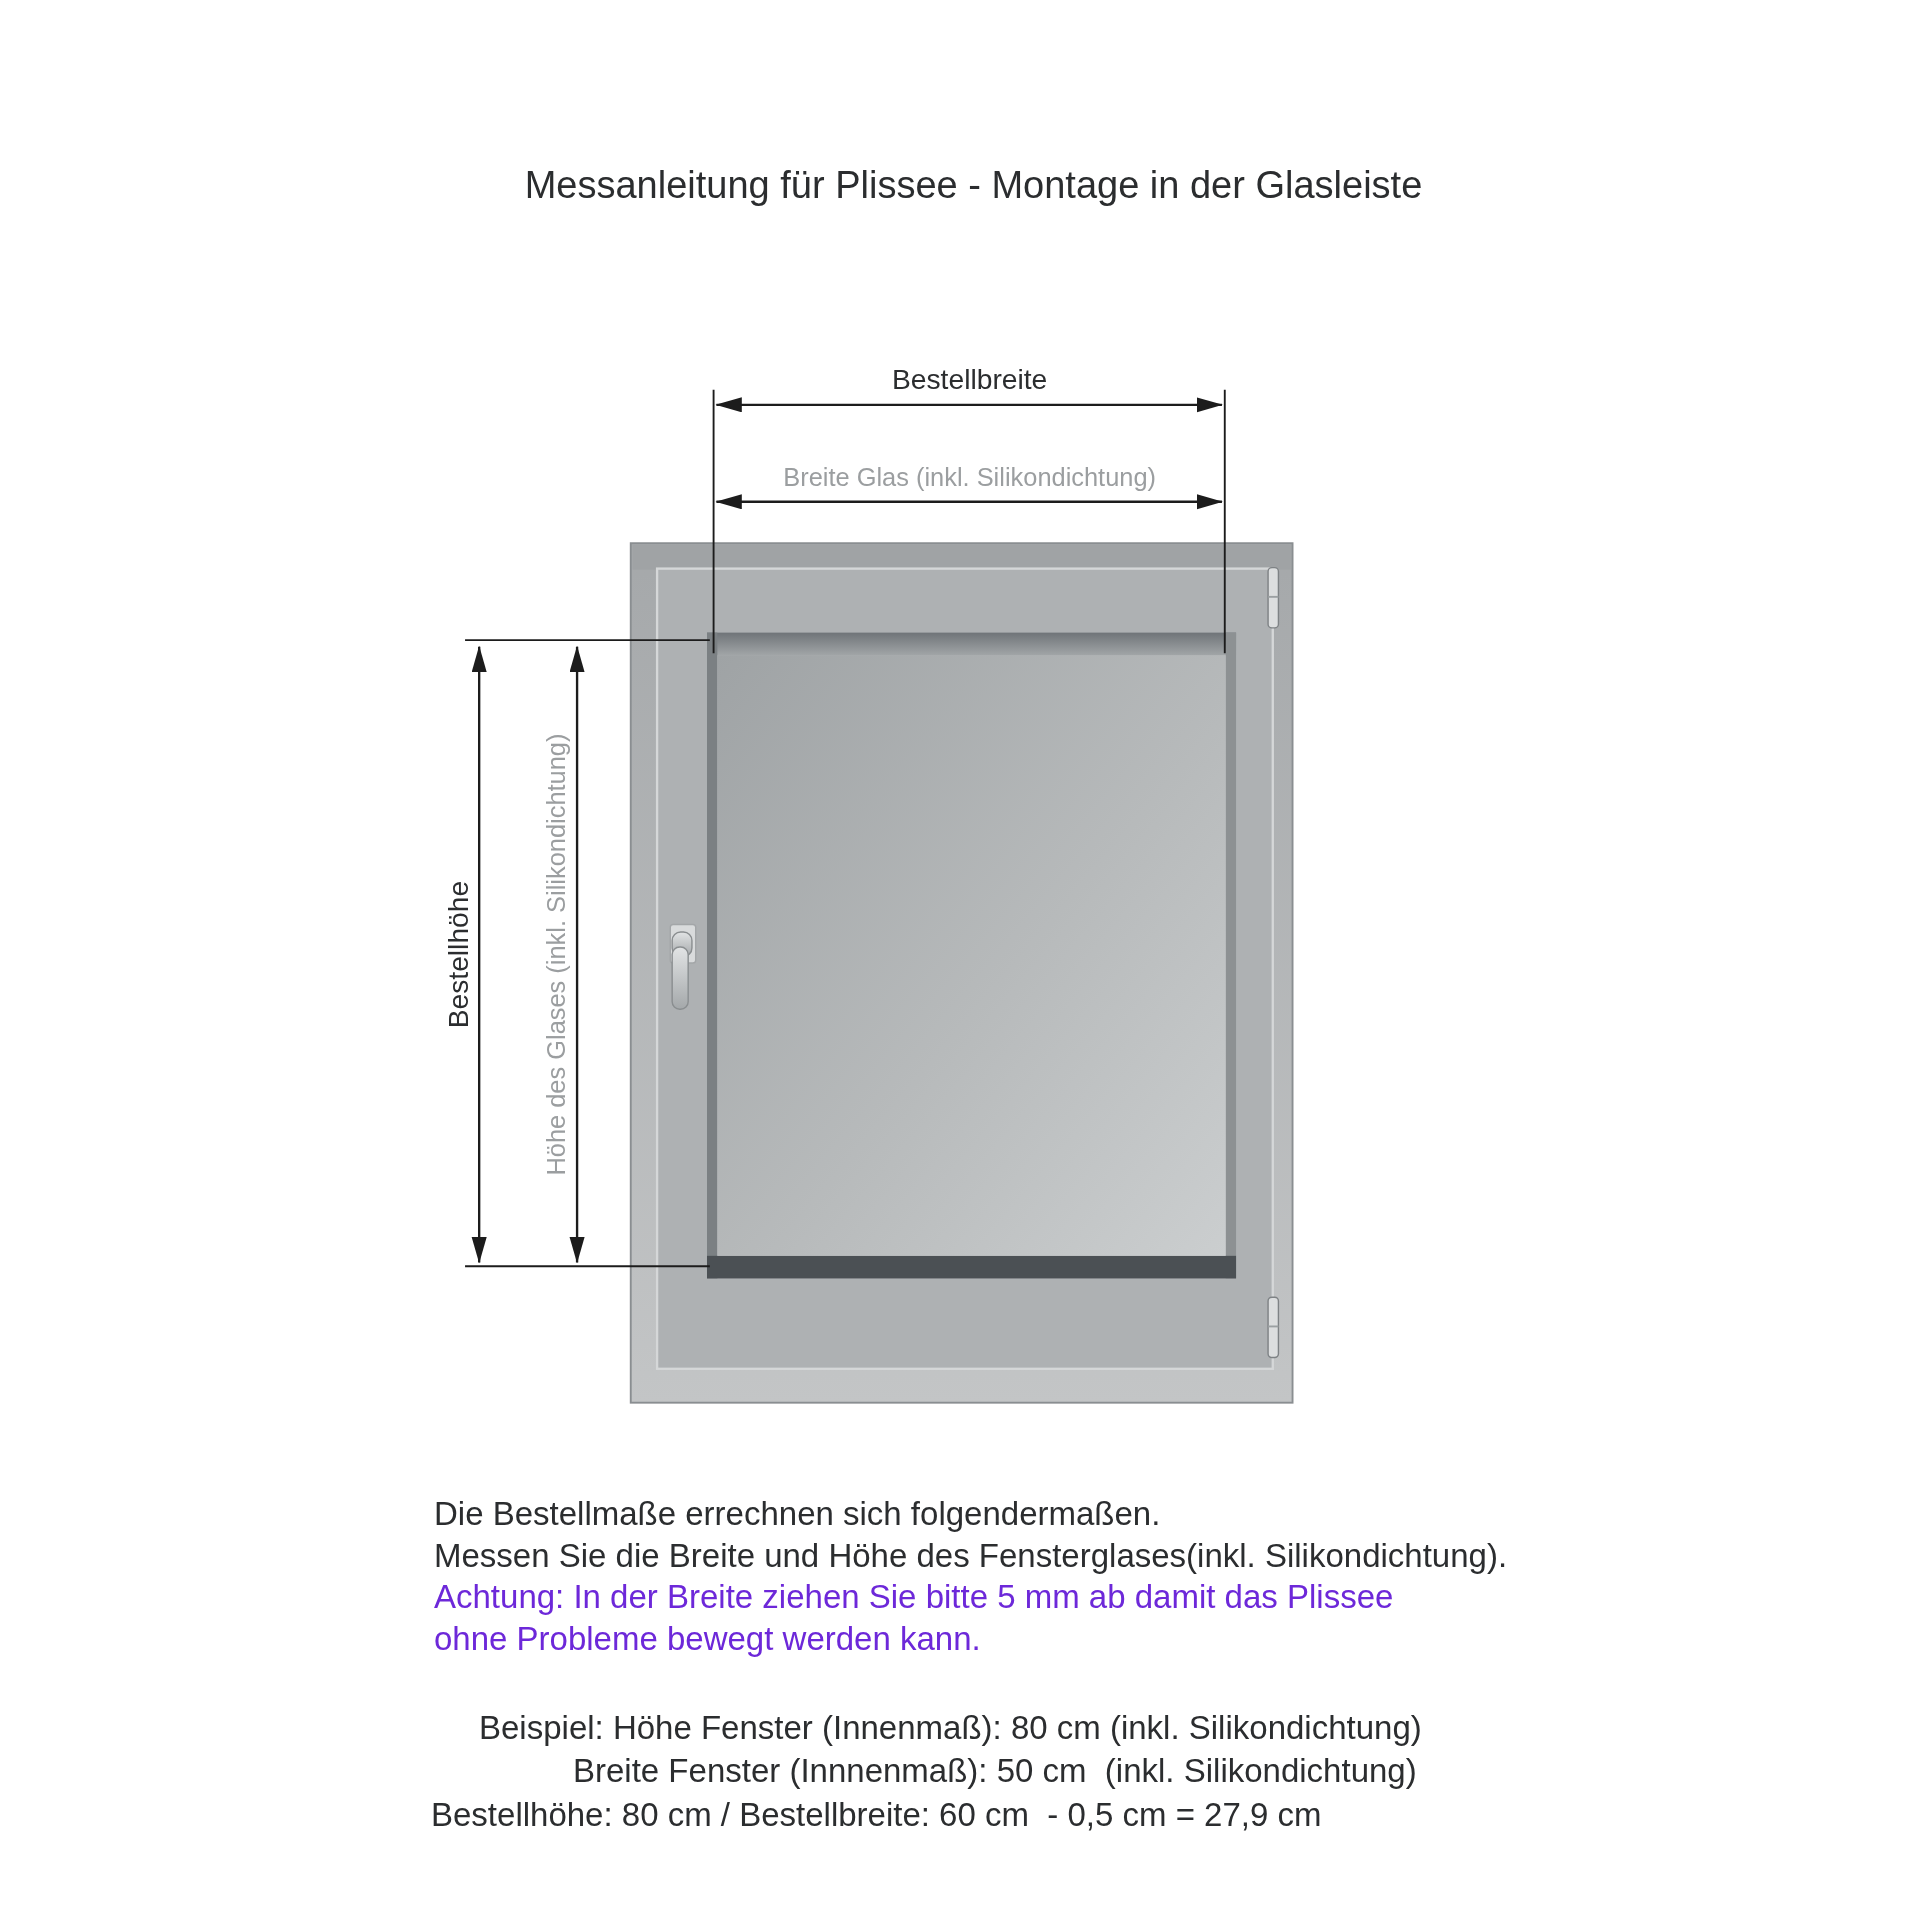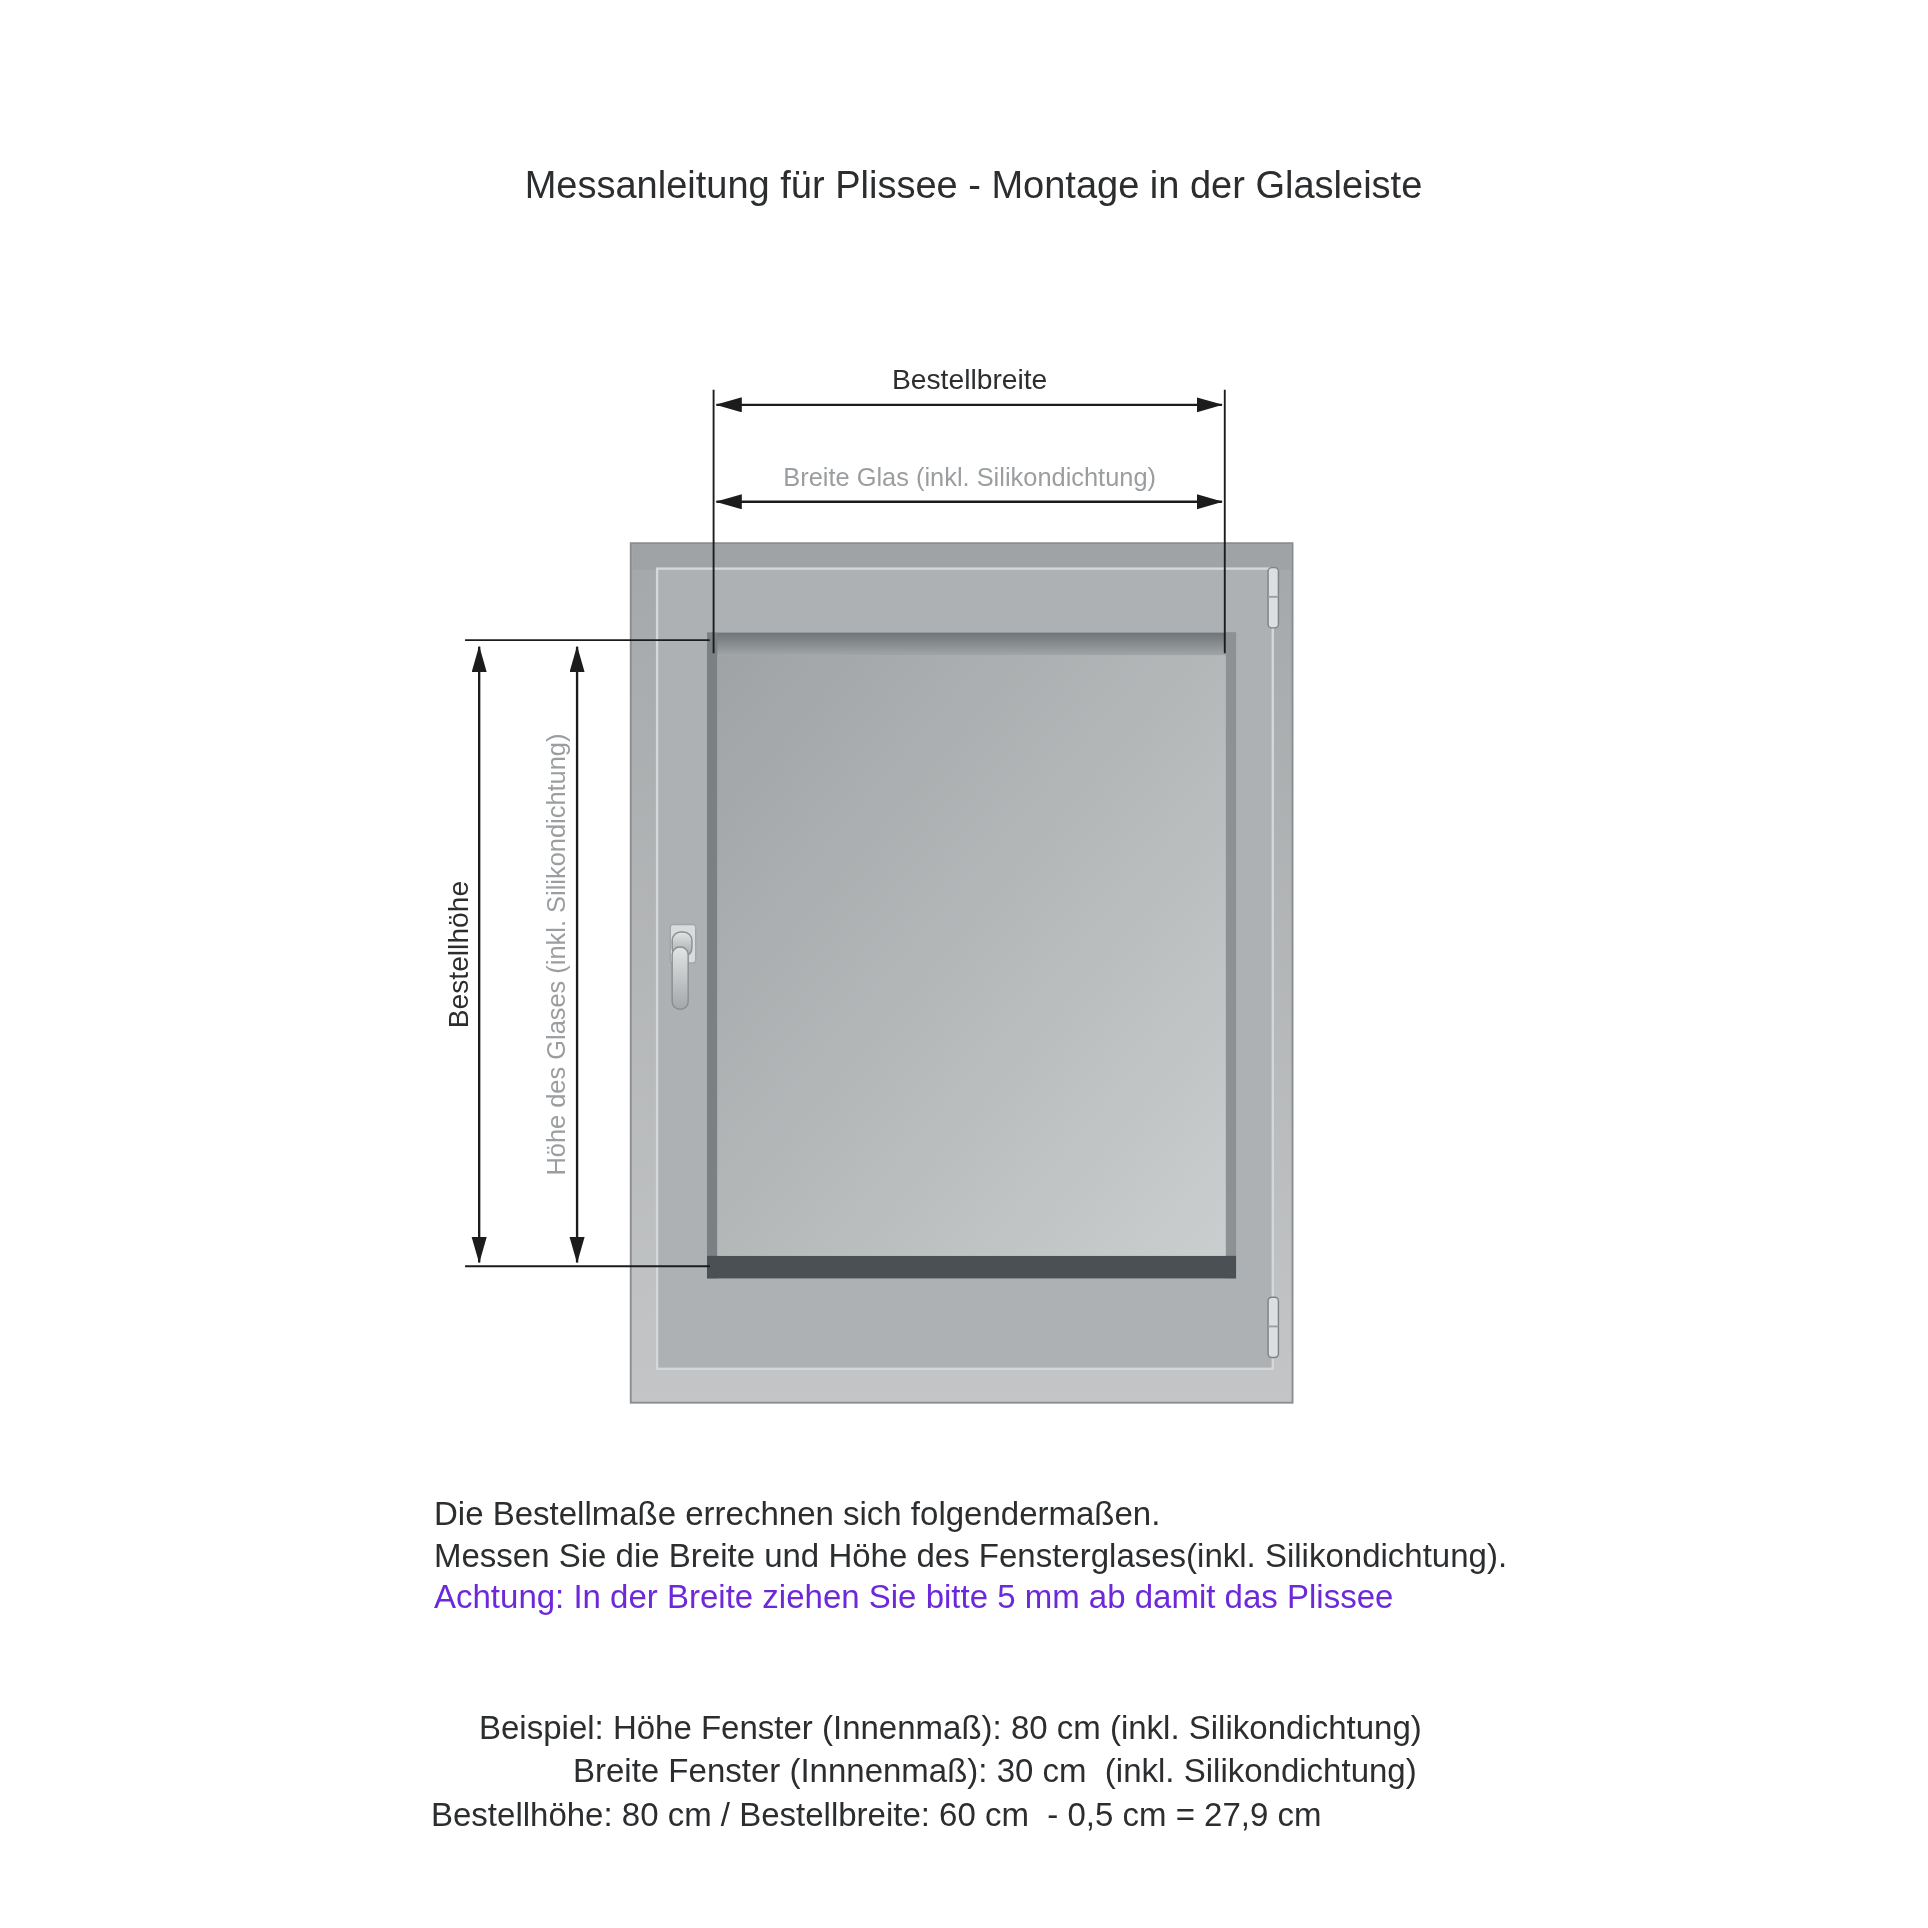--- a/index.html
+++ b/index.html
@@ -104,19 +104,20 @@
 
     <text class="dim-label-dark" x="1030" y="413" text-anchor="middle">Bestellbreite</text>
     <text class="dim-label-muted" x="1030" y="516" text-anchor="middle">Breite Glas (inkl. Silikondichtung)</text>
     <text class="dim-label-dark" text-anchor="middle" transform="translate(497 1014) rotate(-90)">Bestellhöhe</text>
     <text class="dim-label-muted" text-anchor="middle" transform="translate(600 1014) rotate(-90)">Höhe des Glases (inkl. Silikondichtung)</text>
   </svg>
 
   <div class="txt-line" style="left:434px; top:1535px;">Messen Sie die Breite und Höhe des Fensterglases(inkl. Silikondichtung).</div>
   <div class="txt-line" style="left:434px; top:1493px;">Die Bestellmaße errechnen sich folgendermaßen.</div>
   <div class="txt-line txt-warning" style="left:434px; top:1576px;">Achtung: In der Breite ziehen Sie bitte 5 mm ab damit das Plissee</div>
+  <div class="txt-line txt-warning" style="left:434px; top:1618px;">ohne Probleme bewegt werden kann.</div>
 
   <div class="txt-line" style="left:437px; top:1707px;margin-left:42px;">Beispiel: Höhe Fenster (Innenmaß): 80 cm (inkl. Silikondichtung)</div>
-  <div class="txt-line" style="left:573px; top:1750px;">Breite Fenster (Innnenmaß): 30 cm  (inkl. Silikondichtung)</div>
+  <div class="txt-line" style="left:573px; top:1750px;">Breite Fenster (Innnenmaß): 50 cm  (inkl. Silikondichtung)</div>
   <div class="txt-line" style="left:431px; top:1794px;">Bestellhöhe: 80 cm / Bestellbreite: 60 cm  - 0,5 cm = 27,9 cm</div>
 
 </div>
 
 
 </body></html>

